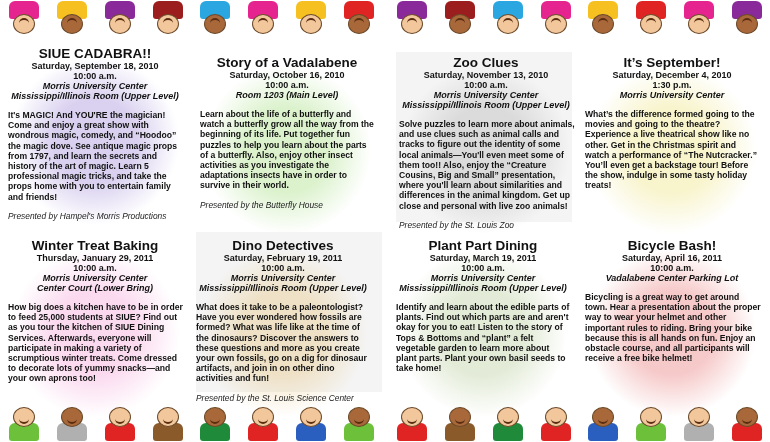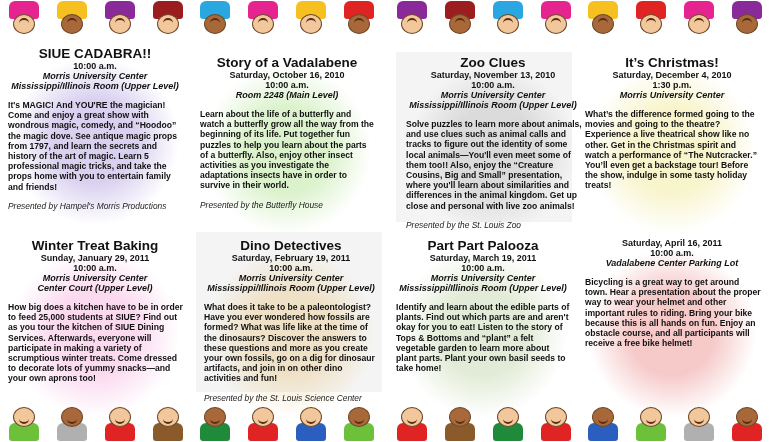--- a/index.html
+++ b/index.html
@@ -91,50 +91,51 @@
         </div>
       </div>
     </div>
 
   <div class="shade" style="left:196px; top:232px; width:186px; height:160px;"></div>
 
   <div class="event" style="left:0; top:46px;">
       <div class="art" style="background: radial-gradient(circle, rgb(122, 90, 200) 0%, rgb(122, 90, 200) 35%, transparent 70%);"></div>
       <div class="content">
         <h2>SIUE CADABRA!!</h2>
+        <div class="date">Saturday, September 18, 2010</div>
         <div class="time">10:00 a.m.</div>
         <div class="loc">Morris University Center</div>
         <div class="loc">Mississippi/Illinois Room (Upper Level)</div>
         <p class="desc">It's MAGIC! And YOU'RE the magician! Come and enjoy a great show with wondrous magic, comedy, and “Hoodoo” the magic dove. See antique magic props from 1797, and learn the secrets and history of the art of magic. Learn 5 professional magic tricks, and take the props home with you to entertain family and friends!</p>
         <p class="presenter">Presented by Hampel's Morris Productions</p>
       </div>
     </div>
   <div class="event" style="left:192px; top:55px;">
       <div class="art" style="background: radial-gradient(circle, rgb(127, 208, 74) 0%, rgb(127, 208, 74) 35%, transparent 70%);"></div>
       <div class="content">
         <h2>Story of a Vadalabene</h2>
         <div class="date">Saturday, October 16, 2010</div>
         <div class="time">10:00 a.m.</div>
-        <div class="loc">Room 2248 (Main Level)</div>
+        <div class="loc">Room 1203 (Main Level)</div>
         <p class="desc">Learn about the life of a butterfly and watch a butterfly grow all the way from the beginning of its life. Put together fun puzzles to help you learn about the parts of a butterfly. Also, enjoy other  insect activities as you investigate the adaptations  insects have in order to survive in their world.</p>
         <p class="presenter">Presented by the Butterfly House</p>
       </div>
     </div>
   <div class="event" style="left:0; top:238px;">
       <div class="art" style="background: radial-gradient(circle, rgb(240, 122, 200) 0%, rgb(240, 122, 200) 35%, transparent 70%);"></div>
       <div class="content">
         <h2>Winter Treat Baking</h2>
-        <div class="date">Sunday, January 29, 2011</div>
-        <div class="time">10:00 a.m.</div>
-        <div class="loc">Morris University Center</div>
-        <div class="loc">Center Court (Upper Level)</div>
+        <div class="date">Thursday, January 29, 2011</div>
+        <div class="time">10:00 a.m.</div>
+        <div class="loc">Morris University Center</div>
+        <div class="loc">Center Court (Lower Bring)</div>
         <p class="desc">How big does a kitchen have to be in order to feed 25,000 students at SIUE? Find out as you tour the kitchen of SIUE Dining Services. Afterwards, everyone will participate in making a variety of scrumptious winter treats. Come dressed to decorate lots of yummy snacks—and your own aprons too!</p>
       </div>
     </div>
-  <div class="event" style="left:196px; top:238px;">
+  <div class="event" style="left:188px; top:238px;">
       <div class="art" style="background: radial-gradient(circle, rgb(224, 176, 80) 0%, rgb(224, 176, 80) 35%, transparent 70%);"></div>
       <div class="content">
         <h2>Dino Detectives</h2>
         <div class="date">Saturday, February 19, 2011</div>
         <div class="time">10:00 a.m.</div>
         <div class="loc">Morris University Center</div>
         <div class="loc">Mississippi/Illinois Room (Upper Level)</div>
         <p class="desc">What does it take to be a paleontologist? Have you ever wondered how fossils are formed? What was life like at the time of the dinosaurs? Discover the answers to these questions and more as you create your own fossils, go on a dig for dinosaur artifacts, and join in on other dino activities and fun!</p>
         <p class="presenter">Presented by the St. Louis Science Center</p>
       </div>
@@ -241,56 +242,57 @@
       <div class="kid">
         <div class="body" style="background:#8a2a9a"></div>
         <div class="head brown">
           <div class="mouth"></div>
         </div>
       </div>
     </div>
 
   <div class="shade" style="left:8px; top:52px; width:176px; height:170px;"></div>
 
-  <div class="event" style="left:10px; top:55px;">
+  <div class="event" style="left:3px; top:55px;">
       <div class="art" style="background: radial-gradient(circle, rgb(154, 154, 154) 0%, rgb(154, 154, 154) 35%, transparent 70%);"></div>
       <div class="content">
         <h2>Zoo Clues</h2>
         <div class="date">Saturday, November 13, 2010</div>
         <div class="time">10:00 a.m.</div>
         <div class="loc">Morris University Center</div>
         <div class="loc">Mississippi/Illinois Room (Upper Level)</div>
         <p class="desc">Solve puzzles to learn more about animals, and use clues such as animal calls and tracks to figure out the identity of some local animals—You'll even meet some of them too!! Also, enjoy the “Creature Cousins, Big and Small” presentation, where you'll learn about similarities and differences in the animal kingdom. Get up close and personal with live zoo animals!</p>
         <p class="presenter">Presented by the St. Louis Zoo</p>
       </div>
     </div>
   <div class="event" style="left:189px; top:55px;">
       <div class="art" style="background: radial-gradient(circle, rgb(230, 216, 74) 0%, rgb(230, 216, 74) 35%, transparent 70%);"></div>
       <div class="content">
-        <h2>It’s Christmas!</h2>
+        <h2>It’s September!</h2>
         <div class="date">Saturday, December 4, 2010</div>
         <div class="time">1:30 p.m.</div>
         <div class="loc">Morris University Center</div>
         <p class="desc">What’s the difference formed going to the movies and going to the theatre? Experience a  live theatrical show like no other. Get in the Christmas spirit and watch a performance of “The Nutcracker.” You’ll even get a backstage tour! Before the show, indulge in some tasty holiday treats!</p>
       </div>
     </div>
   <div class="event" style="left:0; top:238px;">
       <div class="art" style="background: radial-gradient(circle, rgb(154, 184, 112) 0%, rgb(154, 184, 112) 35%, transparent 70%);"></div>
       <div class="content">
-        <h2>Part Part Palooza</h2>
+        <h2>Plant Part Dining</h2>
         <div class="date">Saturday, March 19, 2011</div>
         <div class="time">10:00 a.m.</div>
         <div class="loc">Morris University Center</div>
         <div class="loc">Mississippi/Illinois Room (Upper Level)</div>
         <p class="desc">Identify and learn about the edible parts of plants.  Find out which parts are and aren't okay for you to eat! Listen to the story of Tops &amp; Bottoms and “plant” a felt vegetable garden to learn more about plant parts. Plant your own basil seeds to take home!</p>
       </div>
     </div>
   <div class="event" style="left:189px; top:238px;">
       <div class="art" style="background: radial-gradient(circle, rgb(224, 64, 64) 0%, rgb(224, 64, 64) 35%, transparent 70%);"></div>
       <div class="content">
+        <h2>Bicycle Bash!</h2>
         <div class="date">Saturday, April 16, 2011</div>
         <div class="time">10:00 a.m.</div>
         <div class="loc">Vadalabene Center Parking Lot</div>
         <p class="desc">Bicycling is a great way to get around town. Hear a presentation about the proper way to wear your helmet and other important rules to riding. Bring your bike because this is all hands on fun. Enjoy an obstacle course, and all participants will receive a free bike helmet!</p>
       </div>
     </div>
 
   <div class="kids-band bottom">
       <div class="kid">
         <div class="body" style="background:#e02424"></div>

